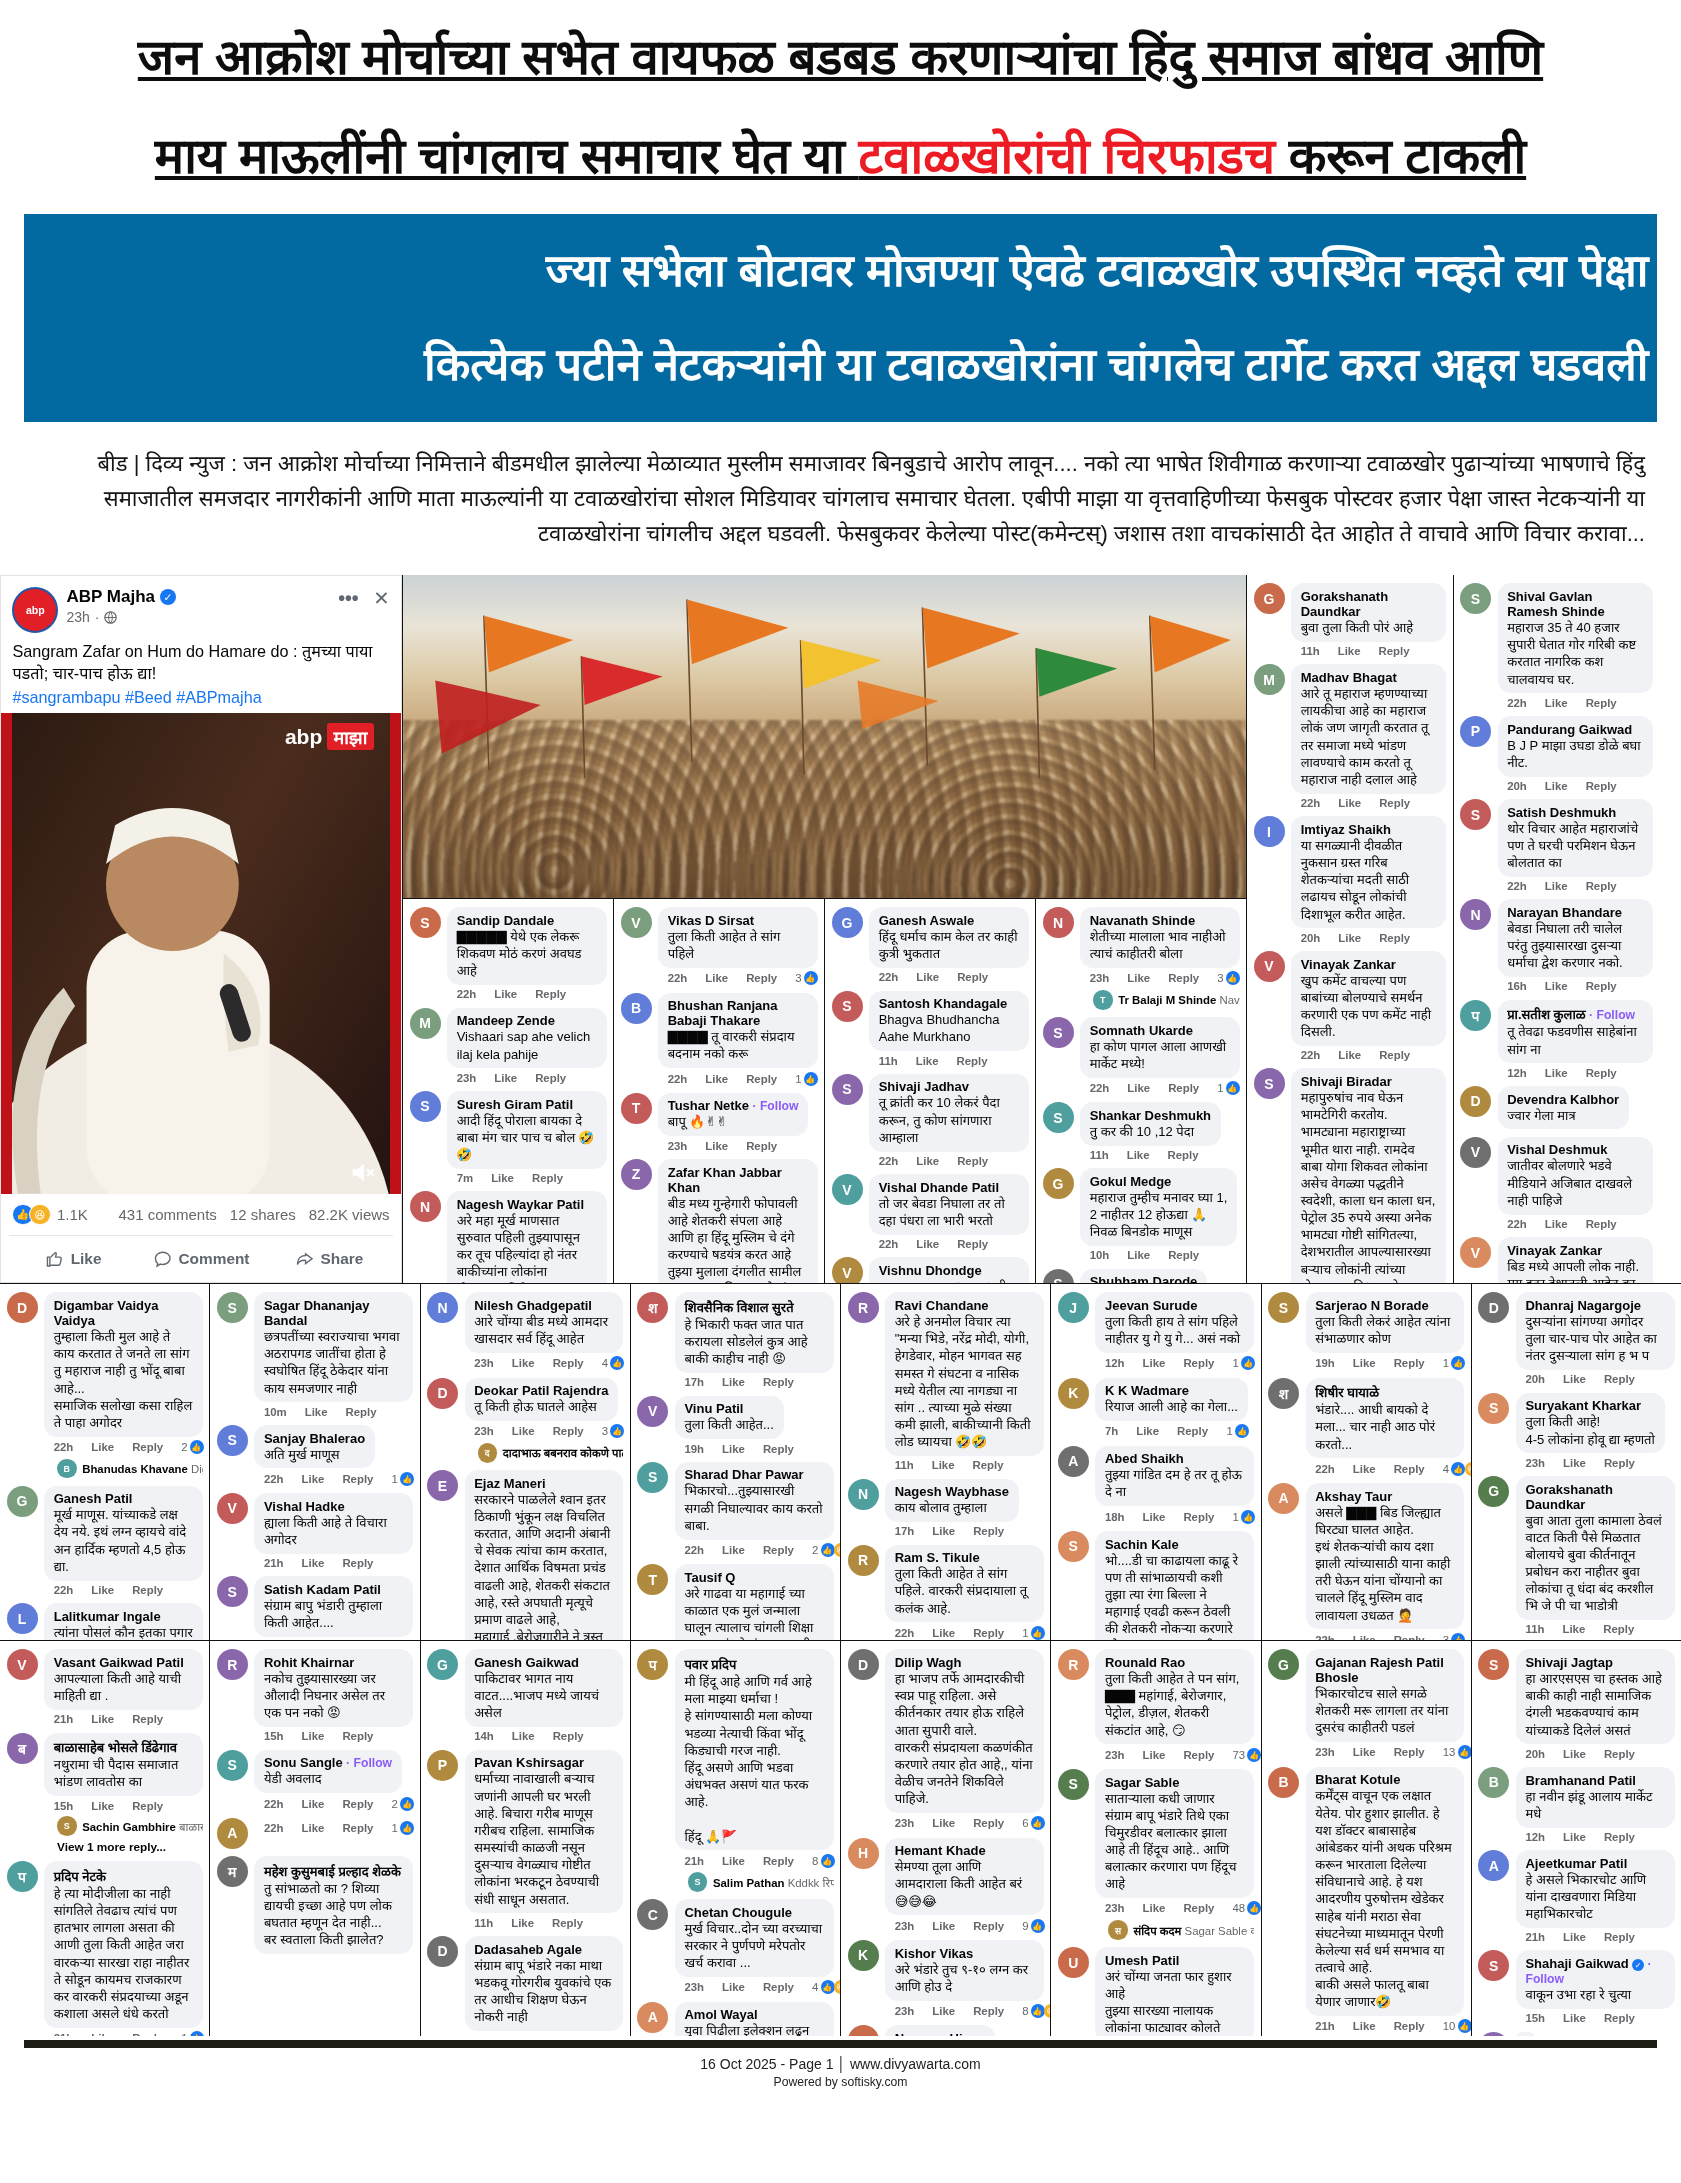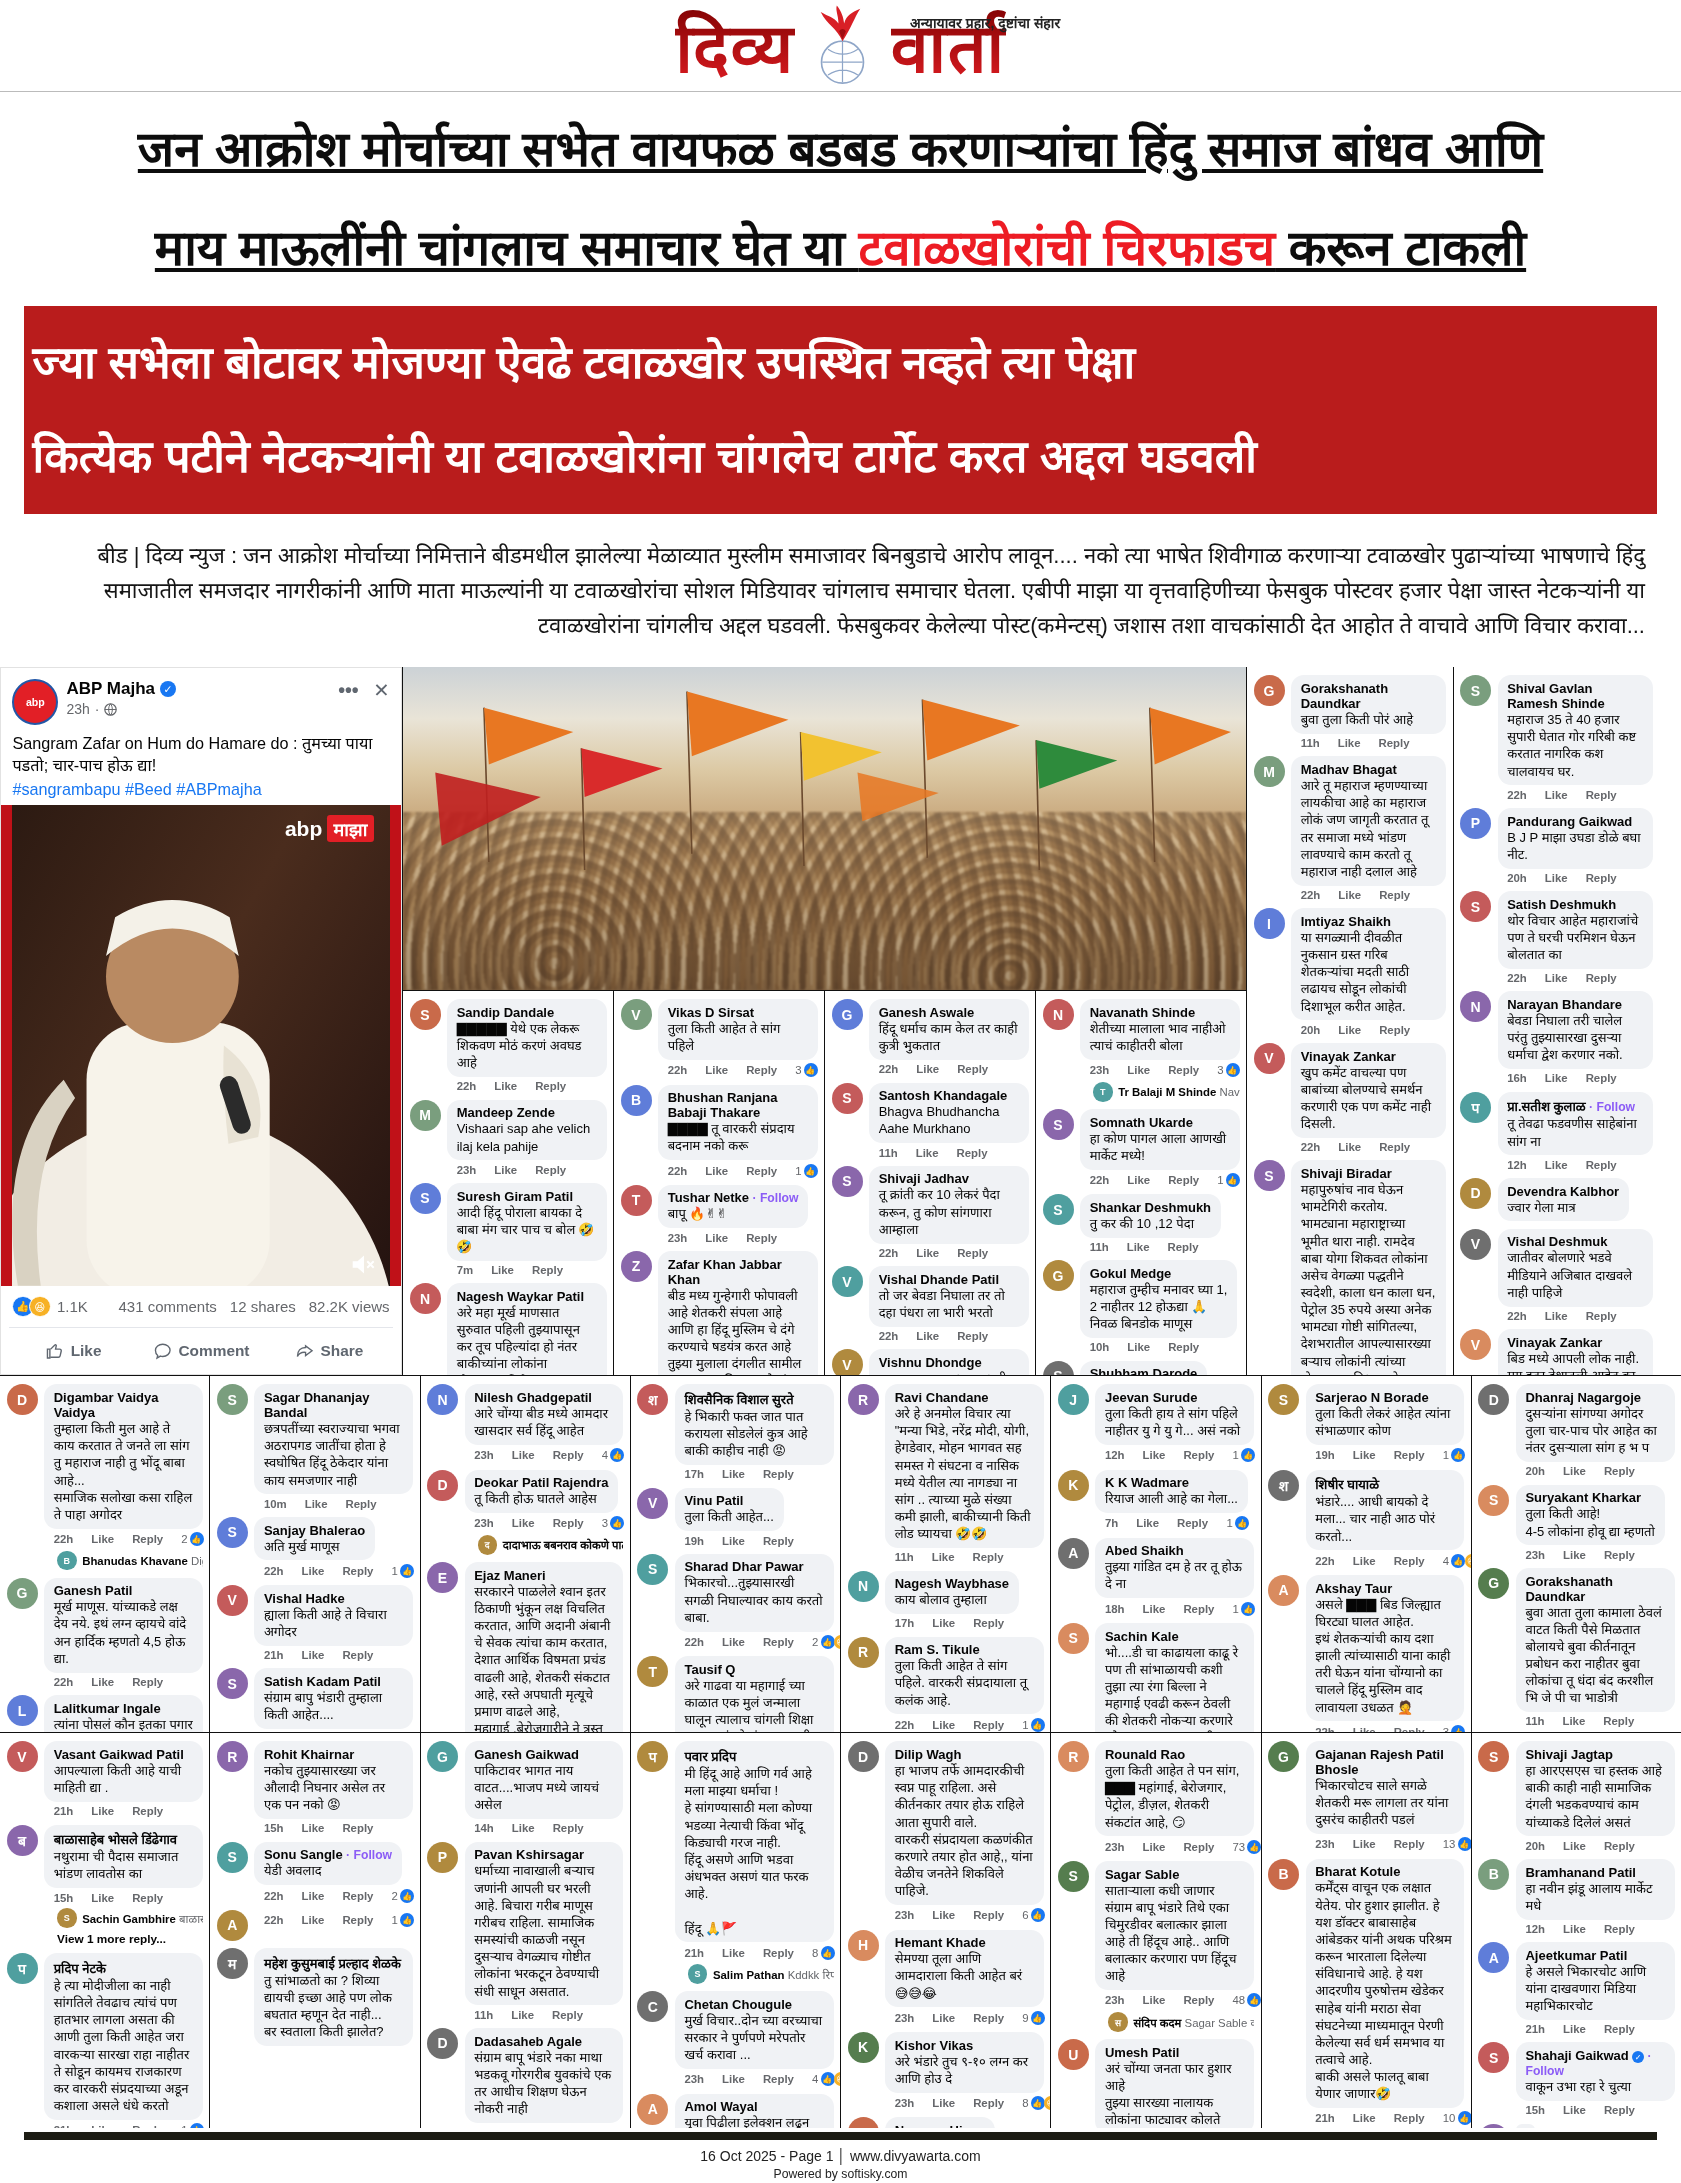--- a/index.html
+++ b/index.html
@@ -7,21 +7,21 @@
         font-family:"Liberation Sans","DejaVu Sans",sans-serif;color:#111;}
   
   .masthead{height:91px;display:flex;align-items:center;justify-content:center;gap:11.4px;position:relative;border-bottom:0.8px solid #bbb;}
   .mast-title{font-size:68px;font-weight:800;background:linear-gradient(#7a0000,#e31e24);-webkit-background-clip:text;background-clip:text;color:transparent;letter-spacing:1.6px;}
   .mast-logo{position:relative;width:73px;height:84px;}
   .mast-tagline{position:absolute;left:910px;top:13px;font-size:14px;color:#222;font-weight:600;}
   
   .headline{text-align:center;font-weight:800;font-size:49px;line-height:99px;padding:8.1px 19.5px 1.6px;color:#0d0d0d;text-decoration:underline;}
   .hl-red{color:#ed1c24;}
   
-  .banner{margin:6.5px 24.4px;background:#b91c1c;color:#fff;text-align:left;font-weight:800;font-size:45px;line-height:94px;padding:9.7px 8.1px;}
+  .banner{margin:6.5px 24.4px;background:#0369a1;color:#fff;text-align:right;font-weight:800;font-size:45px;line-height:94px;padding:9.7px 8.1px;}
   
   .lead{margin:24px 36px;text-align:right;font-size:22px;line-height:35px;font-weight:500;color:#151515;}
   
   .main-row{display:flex;height:708px;margin-top:4.9px;}
   .fb-card{width:400px;flex:none;border:0.8px solid #e2e2e2;display:flex;flex-direction:column;overflow:hidden;}
   .fb-header{display:flex;align-items:flex-start;gap:8.1px;padding:11.4px 11.4px 4.9px;}
   .fb-avatar{width:42px;height:42px;border-radius:50%;background:#e21f26;border:2.4px solid #2257a7;color:#fff;display:flex;align-items:center;justify-content:center;font-weight:800;font-size:10.6px;flex:none;}
   .fb-hmid{flex:1;}
   .fb-name{font-weight:700;font-size:17px;color:#050505;display:flex;align-items:center;gap:4.9px;}
   .badge{width:16.2px;height:16.2px;border-radius:50%;background:#1877f2;color:#fff;font-size:10.6px;display:inline-flex;align-items:center;justify-content:center;}
@@ -78,33 +78,20 @@
   .footer{text-align:center;font-size:14px;color:#222;}
   .footer .powered{font-size:12.2px;margin-top:3.2px;}
   svg{display:block;}
   .icon-inline{display:inline-flex;vertical-align:middle;}
 </style>
 </head>
 <body>
 
 <div class="page">
 
-  <div class="masthead">
-    <span class="mast-title">दिव्य</span>
-    <span class="mast-logo">
-      <svg width="73" height="84" viewBox="0 0 90 104">
-        <circle cx="45" cy="72" r="26" fill="none" stroke="#8fa6c8" stroke-width="2"></circle>
-        <path d="M20 72h50M45 47v50M27 56c12 8 25 8 37 0M27 88c12-8 25-8 37 0" stroke="#8fa6c8" stroke-width="1.5" fill="none"></path>
-        <path d="M45 46 C38 30 26 26 18 10 c10 6 16 6 22 14 0-10-4-16-2-22 6 8 8 14 9 22 3-10 10-14 20-18-8 12-10 22-22 40z" fill="#d81f26"></path>
-        <path d="M41 34c2-4 6-4 8 0l-4 10z" fill="#a00d12"></path>
-      </svg>
-    </span>
-    <span class="mast-title">वार्ता</span>
-    <span class="mast-tagline">अन्यायावर प्रहार, दुष्टांचा संहार</span>
-  </div>
 
   <div class="headline">
     <div>जन आक्रोश मोर्चाच्या सभेत वायफळ बडबड करणाऱ्यांचा हिंदु समाज बांधव आणि</div>
     <div><span>माय माऊलींनी चांगलाच समाचार घेत या </span><span class="hl-red">टवाळखोरांची चिरफाडच</span><span> करून टाकली</span></div>
   </div>
 
   <div class="banner">
     <div>ज्या सभेला बोटावर मोजण्या ऐवढे टवाळखोर उपस्थित नव्हते त्या पेक्षा</div>
     <div>कित्येक पटीने नेटकऱ्यांनी या टवाळखोरांना चांगलेच टार्गेट करत अद्दल घडवली</div>
   </div>

